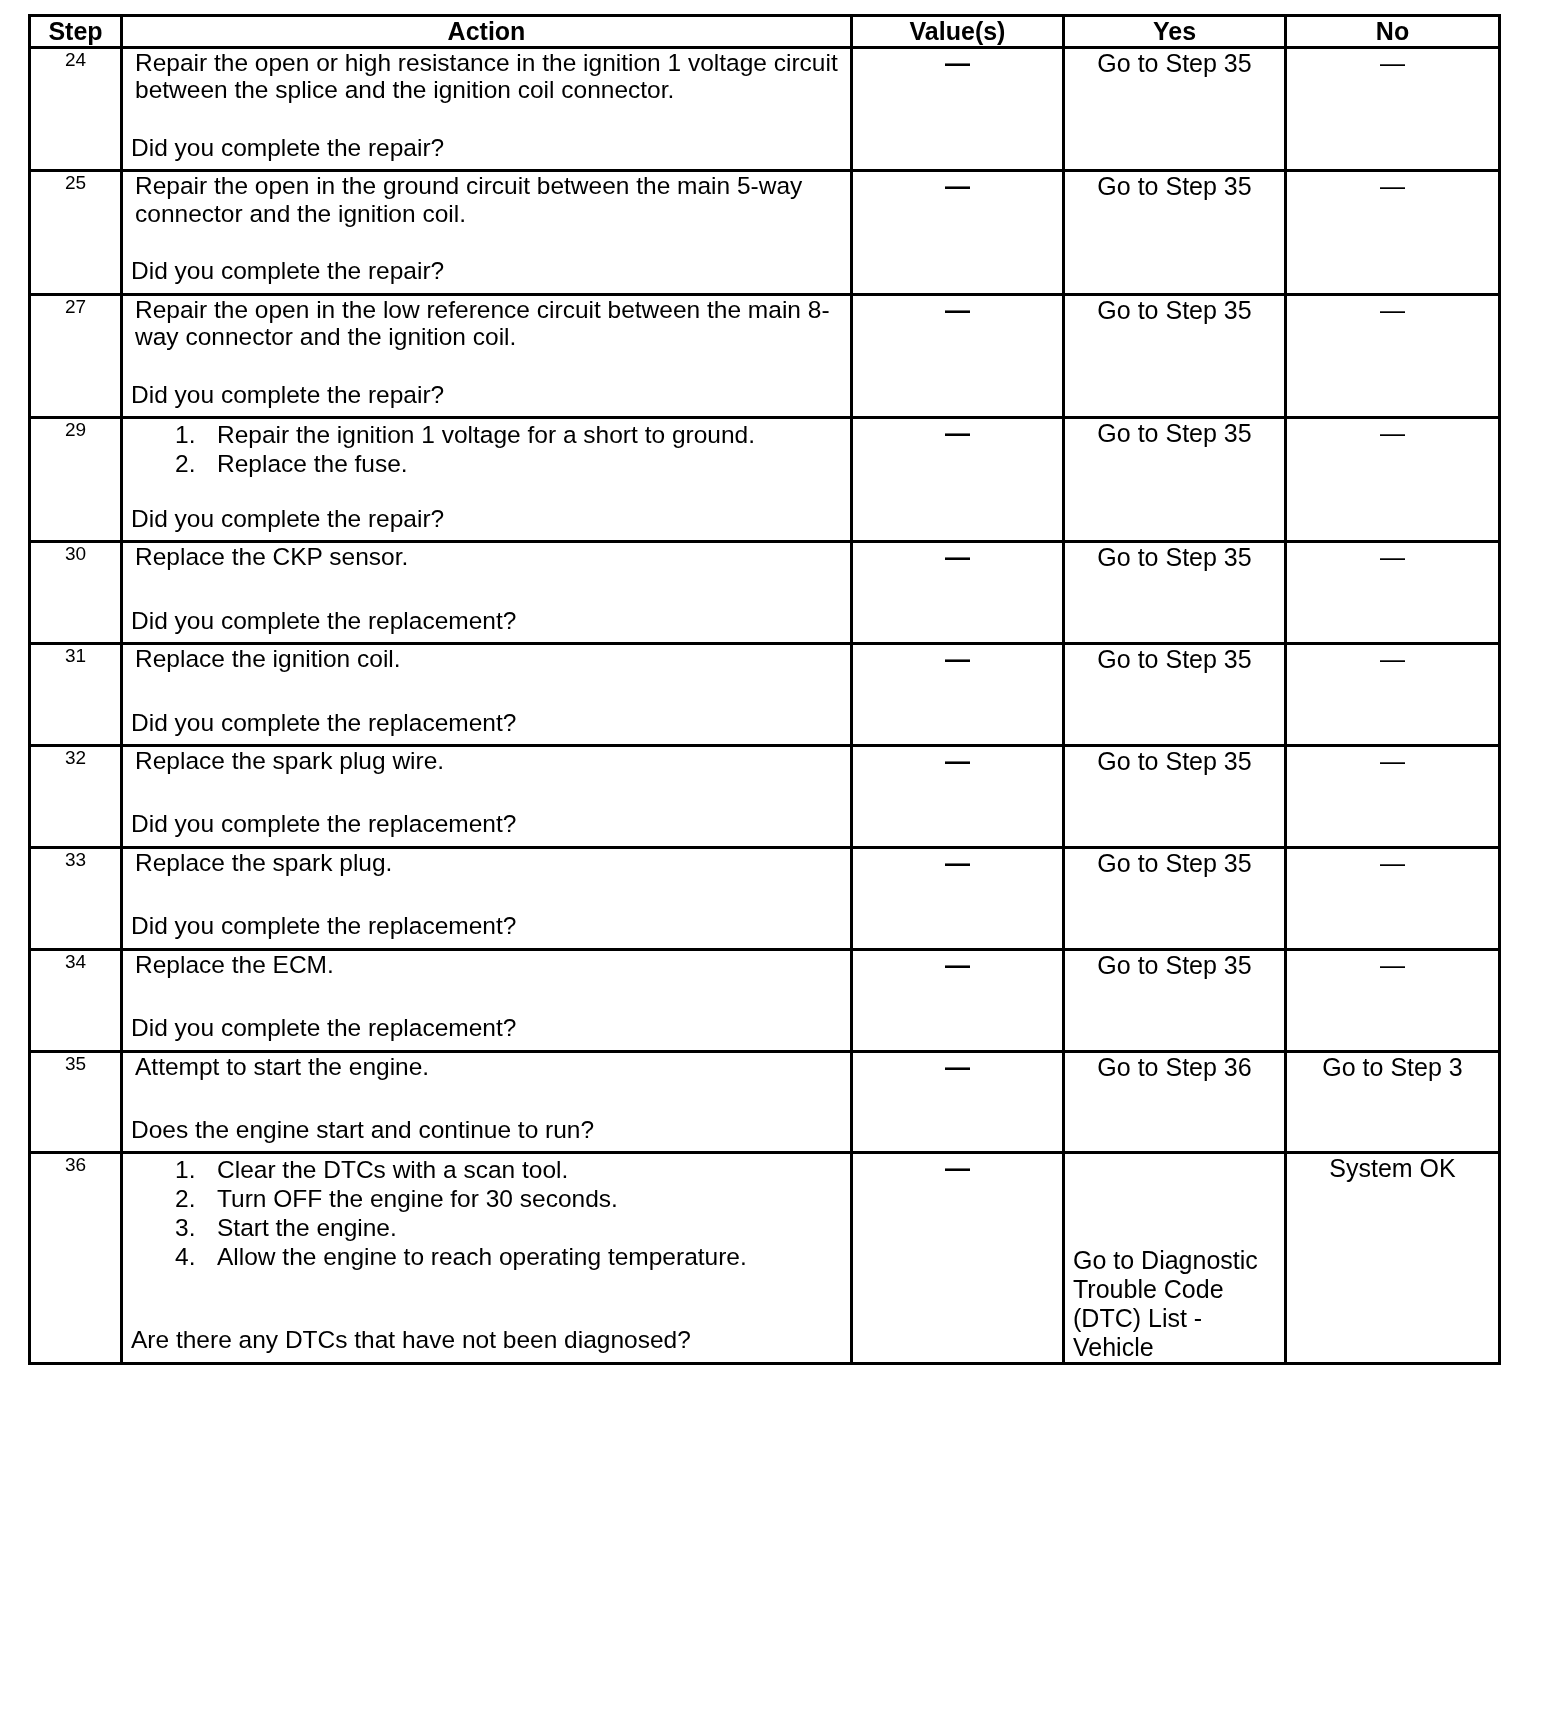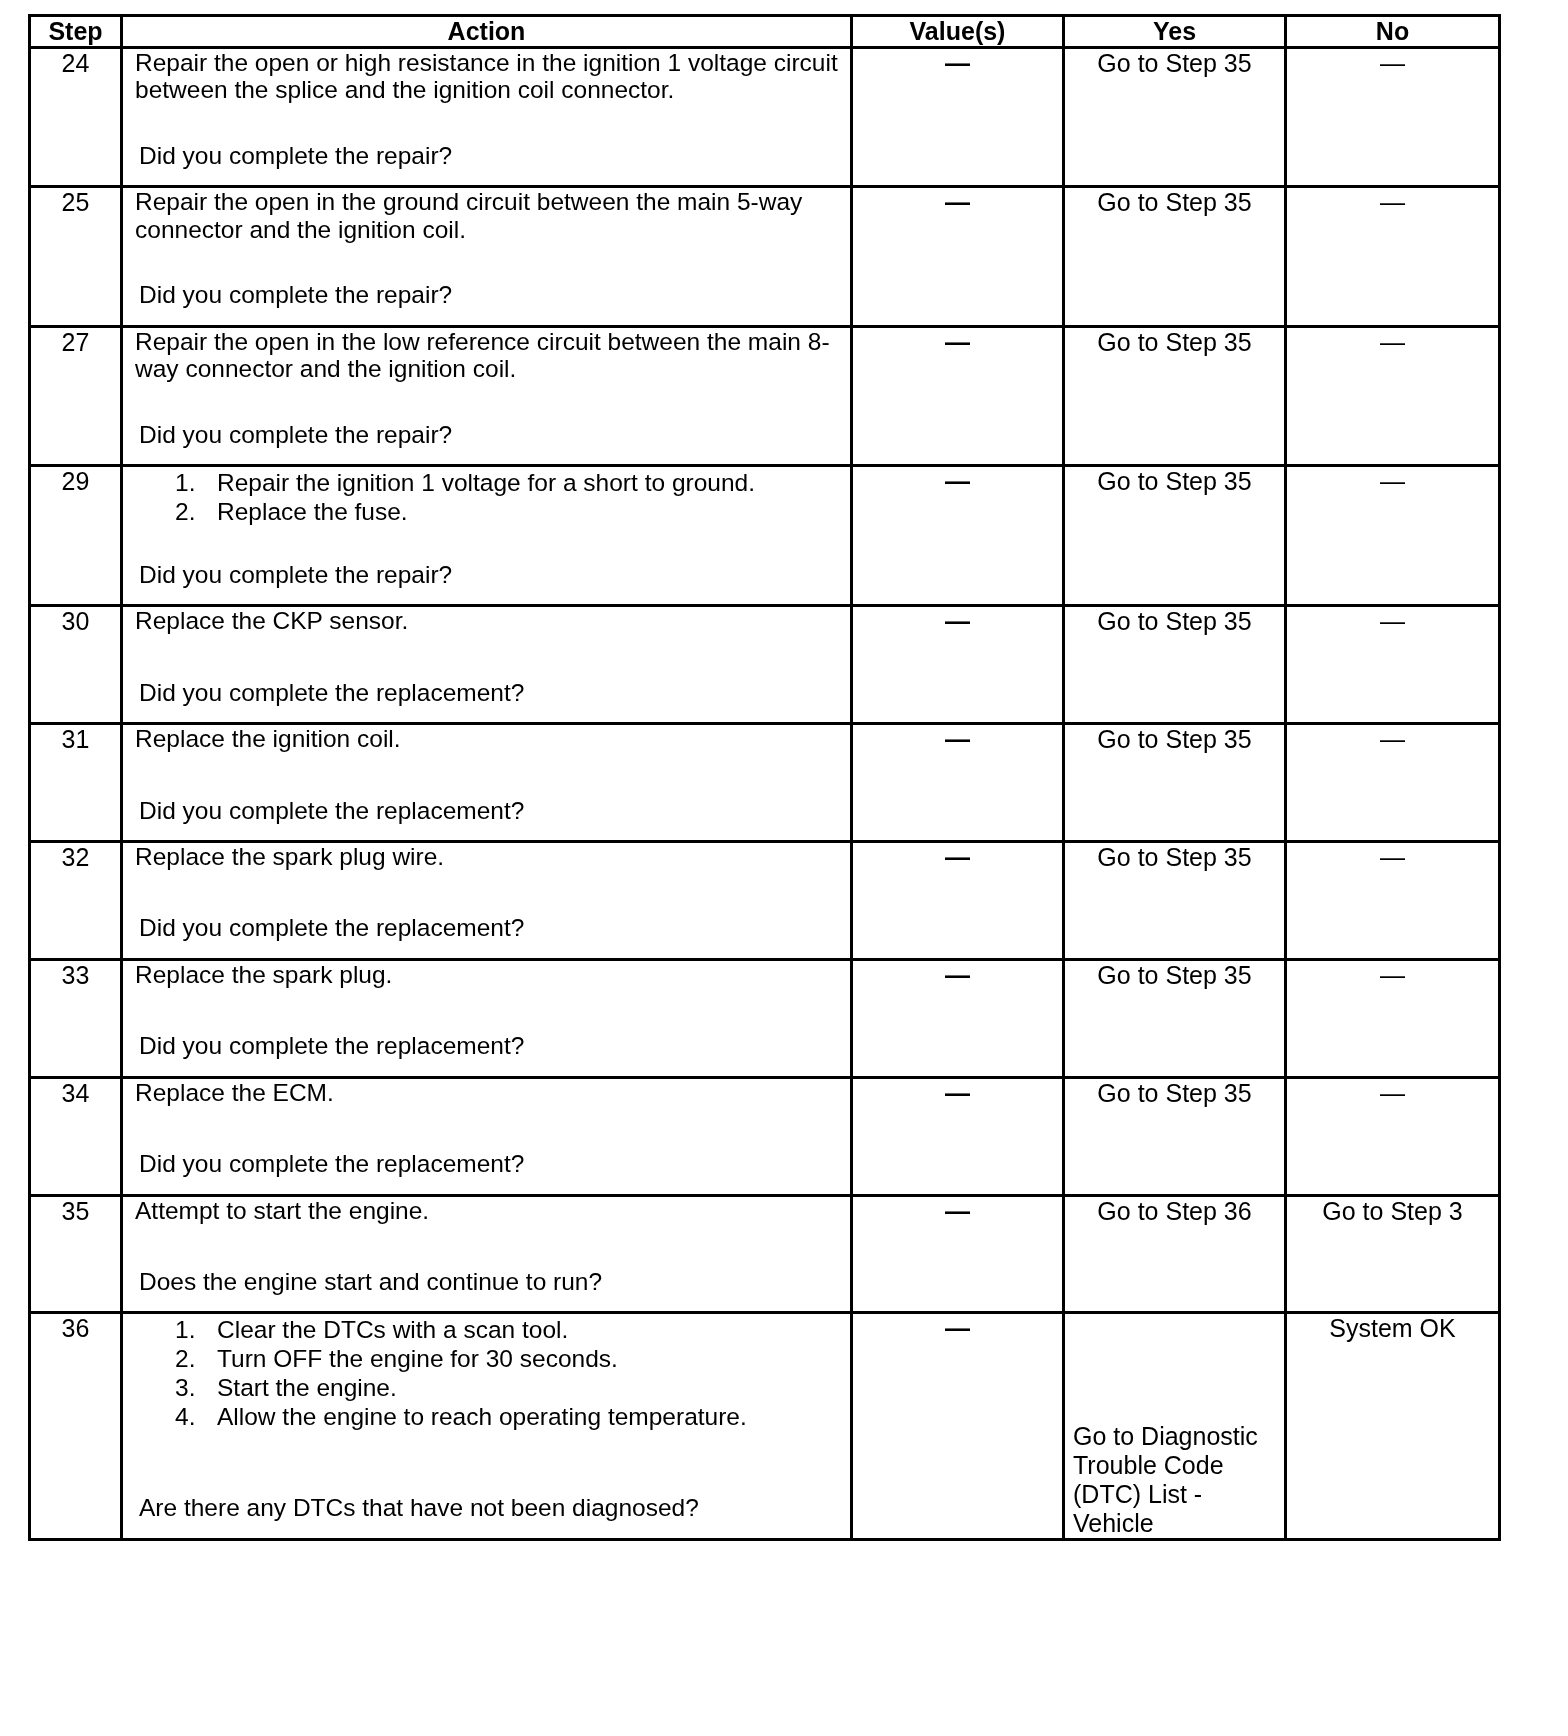--- a/index.html
+++ b/index.html
@@ -40,21 +40,21 @@
     text-align: center;
     font-size: 25px;
     font-weight: bold;
     padding: 8px 0 10px 0;
     vertical-align: middle;
   }
 
   td.step {
     text-align: center;
     vertical-align: middle;
-    font-size: 25px;
+    font-size: 19px;
   }
   td.action {
     font-size: 24.5px;
     line-height: 1.12;
     padding: 4px 6px 4px 8px;
     position: relative;
   }
   td.value {
     text-align: center;
     vertical-align: middle;
@@ -77,21 +77,21 @@
 
   .dash {
     display: inline-block;
     font-weight: 700;
     font-size: 25px;
     line-height: 1;
   }
 
   .act-body { min-height: 0; }
   .act-intro { margin: 0 0 0 12px; }
-  .act-q { margin: 16px; }
+  .act-q { margin: 8px; }
 
   ol.steps {
     margin: 2px 0 0 0;
     padding: 0 0 0 52px;
     list-style: none;
   }
   ol.steps li {
     position: relative;
     padding-left: 42px;
     margin-bottom: 1px;

